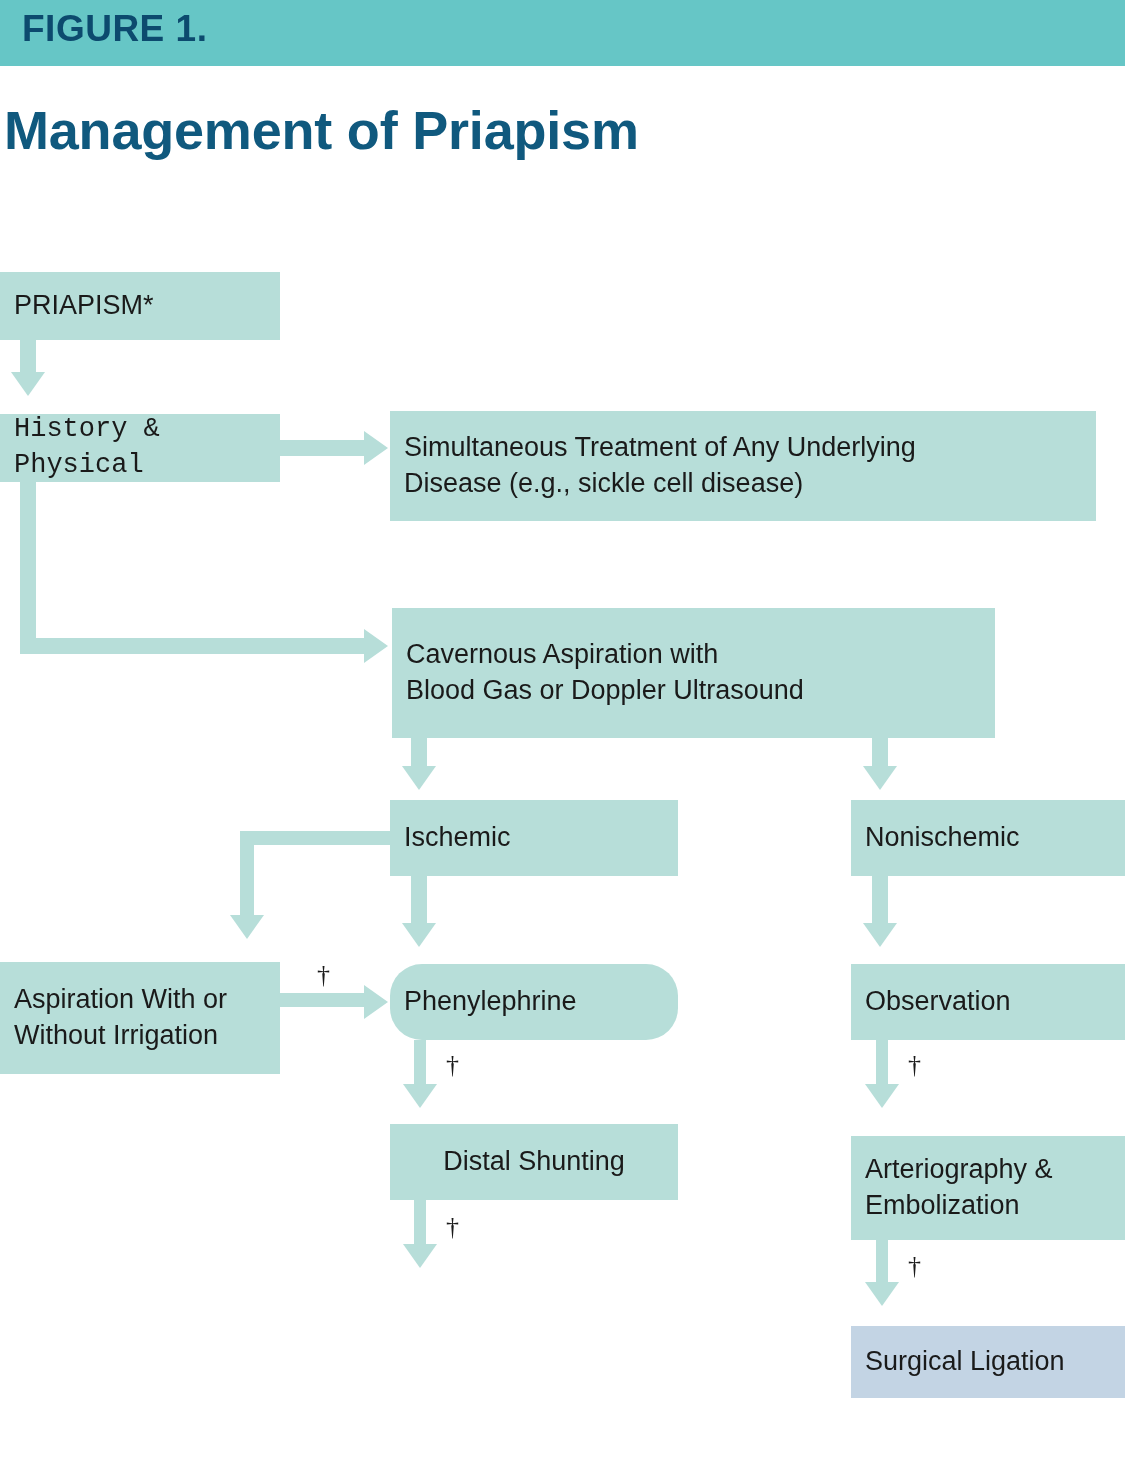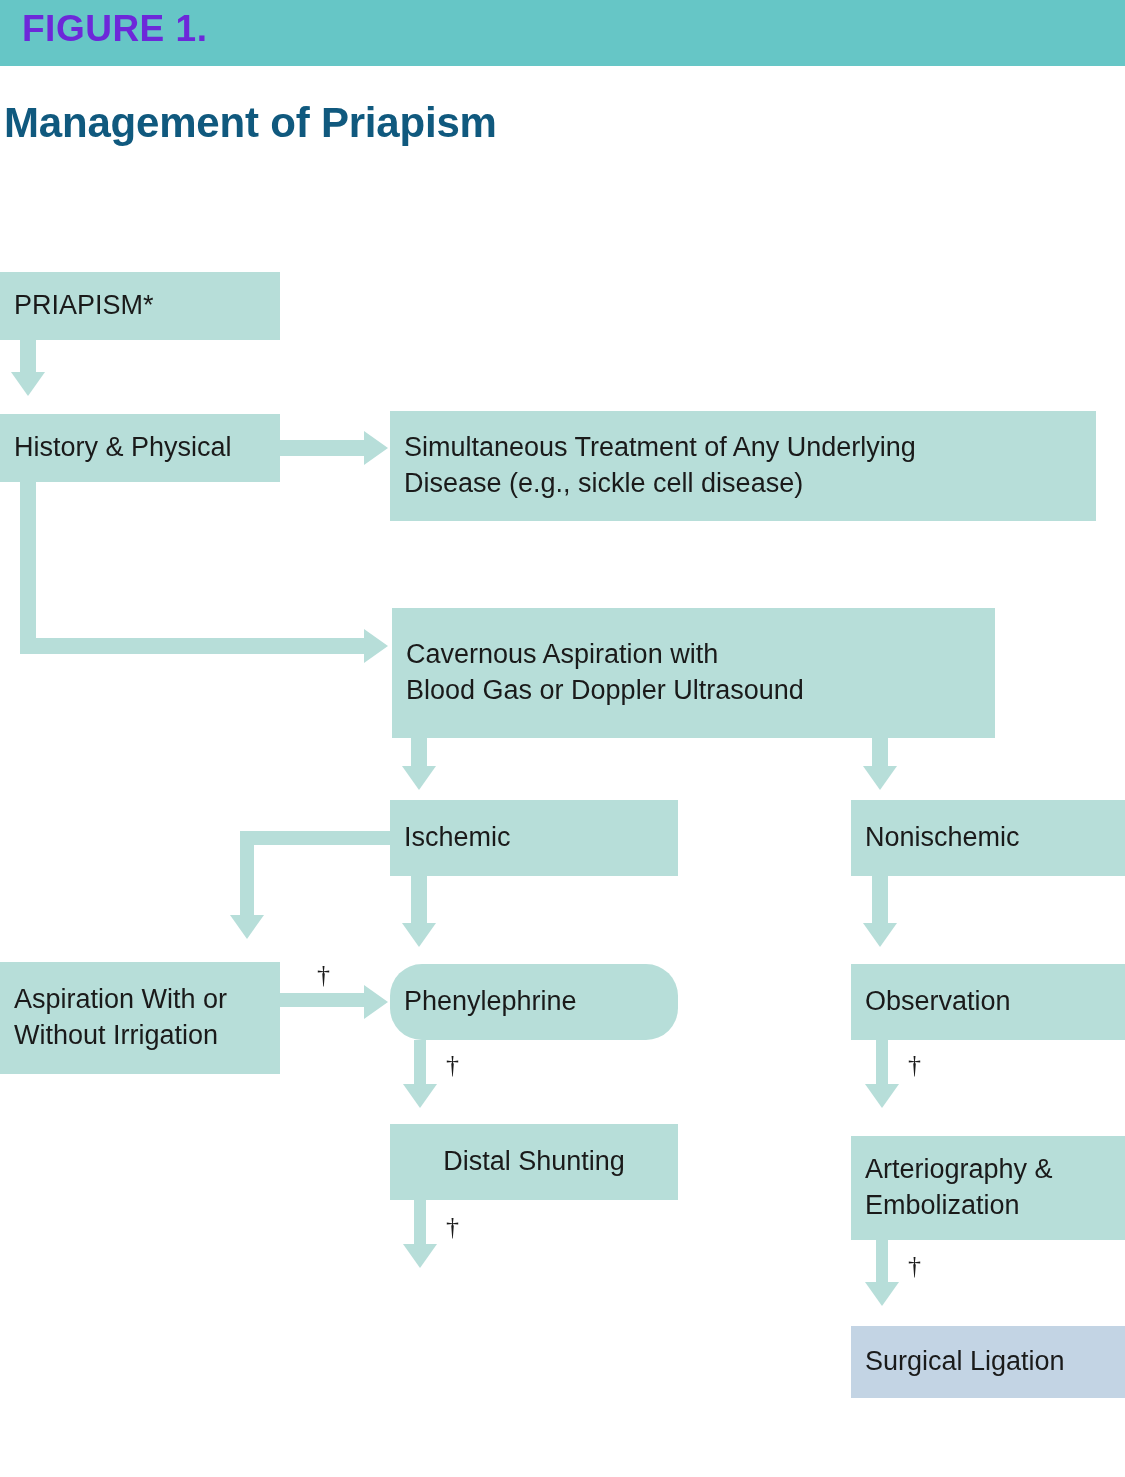--- a/index.html
+++ b/index.html
@@ -24,29 +24,29 @@
     height: 66px;
     background: #66c6c6;
   }
   #figure-header .label {
     position: absolute;
     left: 22px;
     top: 8px;
     font-size: 37px;
     font-weight: bold;
     letter-spacing: 0.5px;
-    color: #6d28d9;
+    color: #0c4a6e;
     font-family: "Liberation Sans", sans-serif;
   }
 
   #figure-title {
     position: absolute;
     left: 4px;
     top: 99px;
-    font-size: 42px;
+    font-size: 54px;
     font-weight: bold;
     color: #10597e;
     letter-spacing: -0.2px;
     font-family: "Liberation Sans", sans-serif;
   }
 
   
   #flow {
     position: absolute;
     left: 0; top: 0;
@@ -108,21 +108,21 @@
 
 <div id="flow">
 
   <div class="node" style="left:0px; top:272px; width:280px; height:68px;">
     <div>PRIAPISM*</div>
   </div>
 
   <div class="conn" style="left:20px; top:340px; width:16px; height:40px;"></div>
   <div class="arrow-down" style="left:11px; top:372px;"></div>
 
-  <div class="node" style="left:0px; top:414px; width:280px; height:68px;">
+  <div class="node" style="left:0px; top:414px; width:280px; height:68px;font-family:Liberation Mono, monospace;">
     <div>History &amp; Physical</div>
   </div>
 
   <div class="conn" style="left:280px; top:440px; width:86px; height:16px;"></div>
   <div class="arrow-right" style="left:364px; top:431px;"></div>
 
   <div class="node" style="left:390px; top:411px; width:706px; height:110px;">
     <div>Simultaneous Treatment of Any Underlying
 Disease (e.g., sickle cell disease)</div>
   </div>

